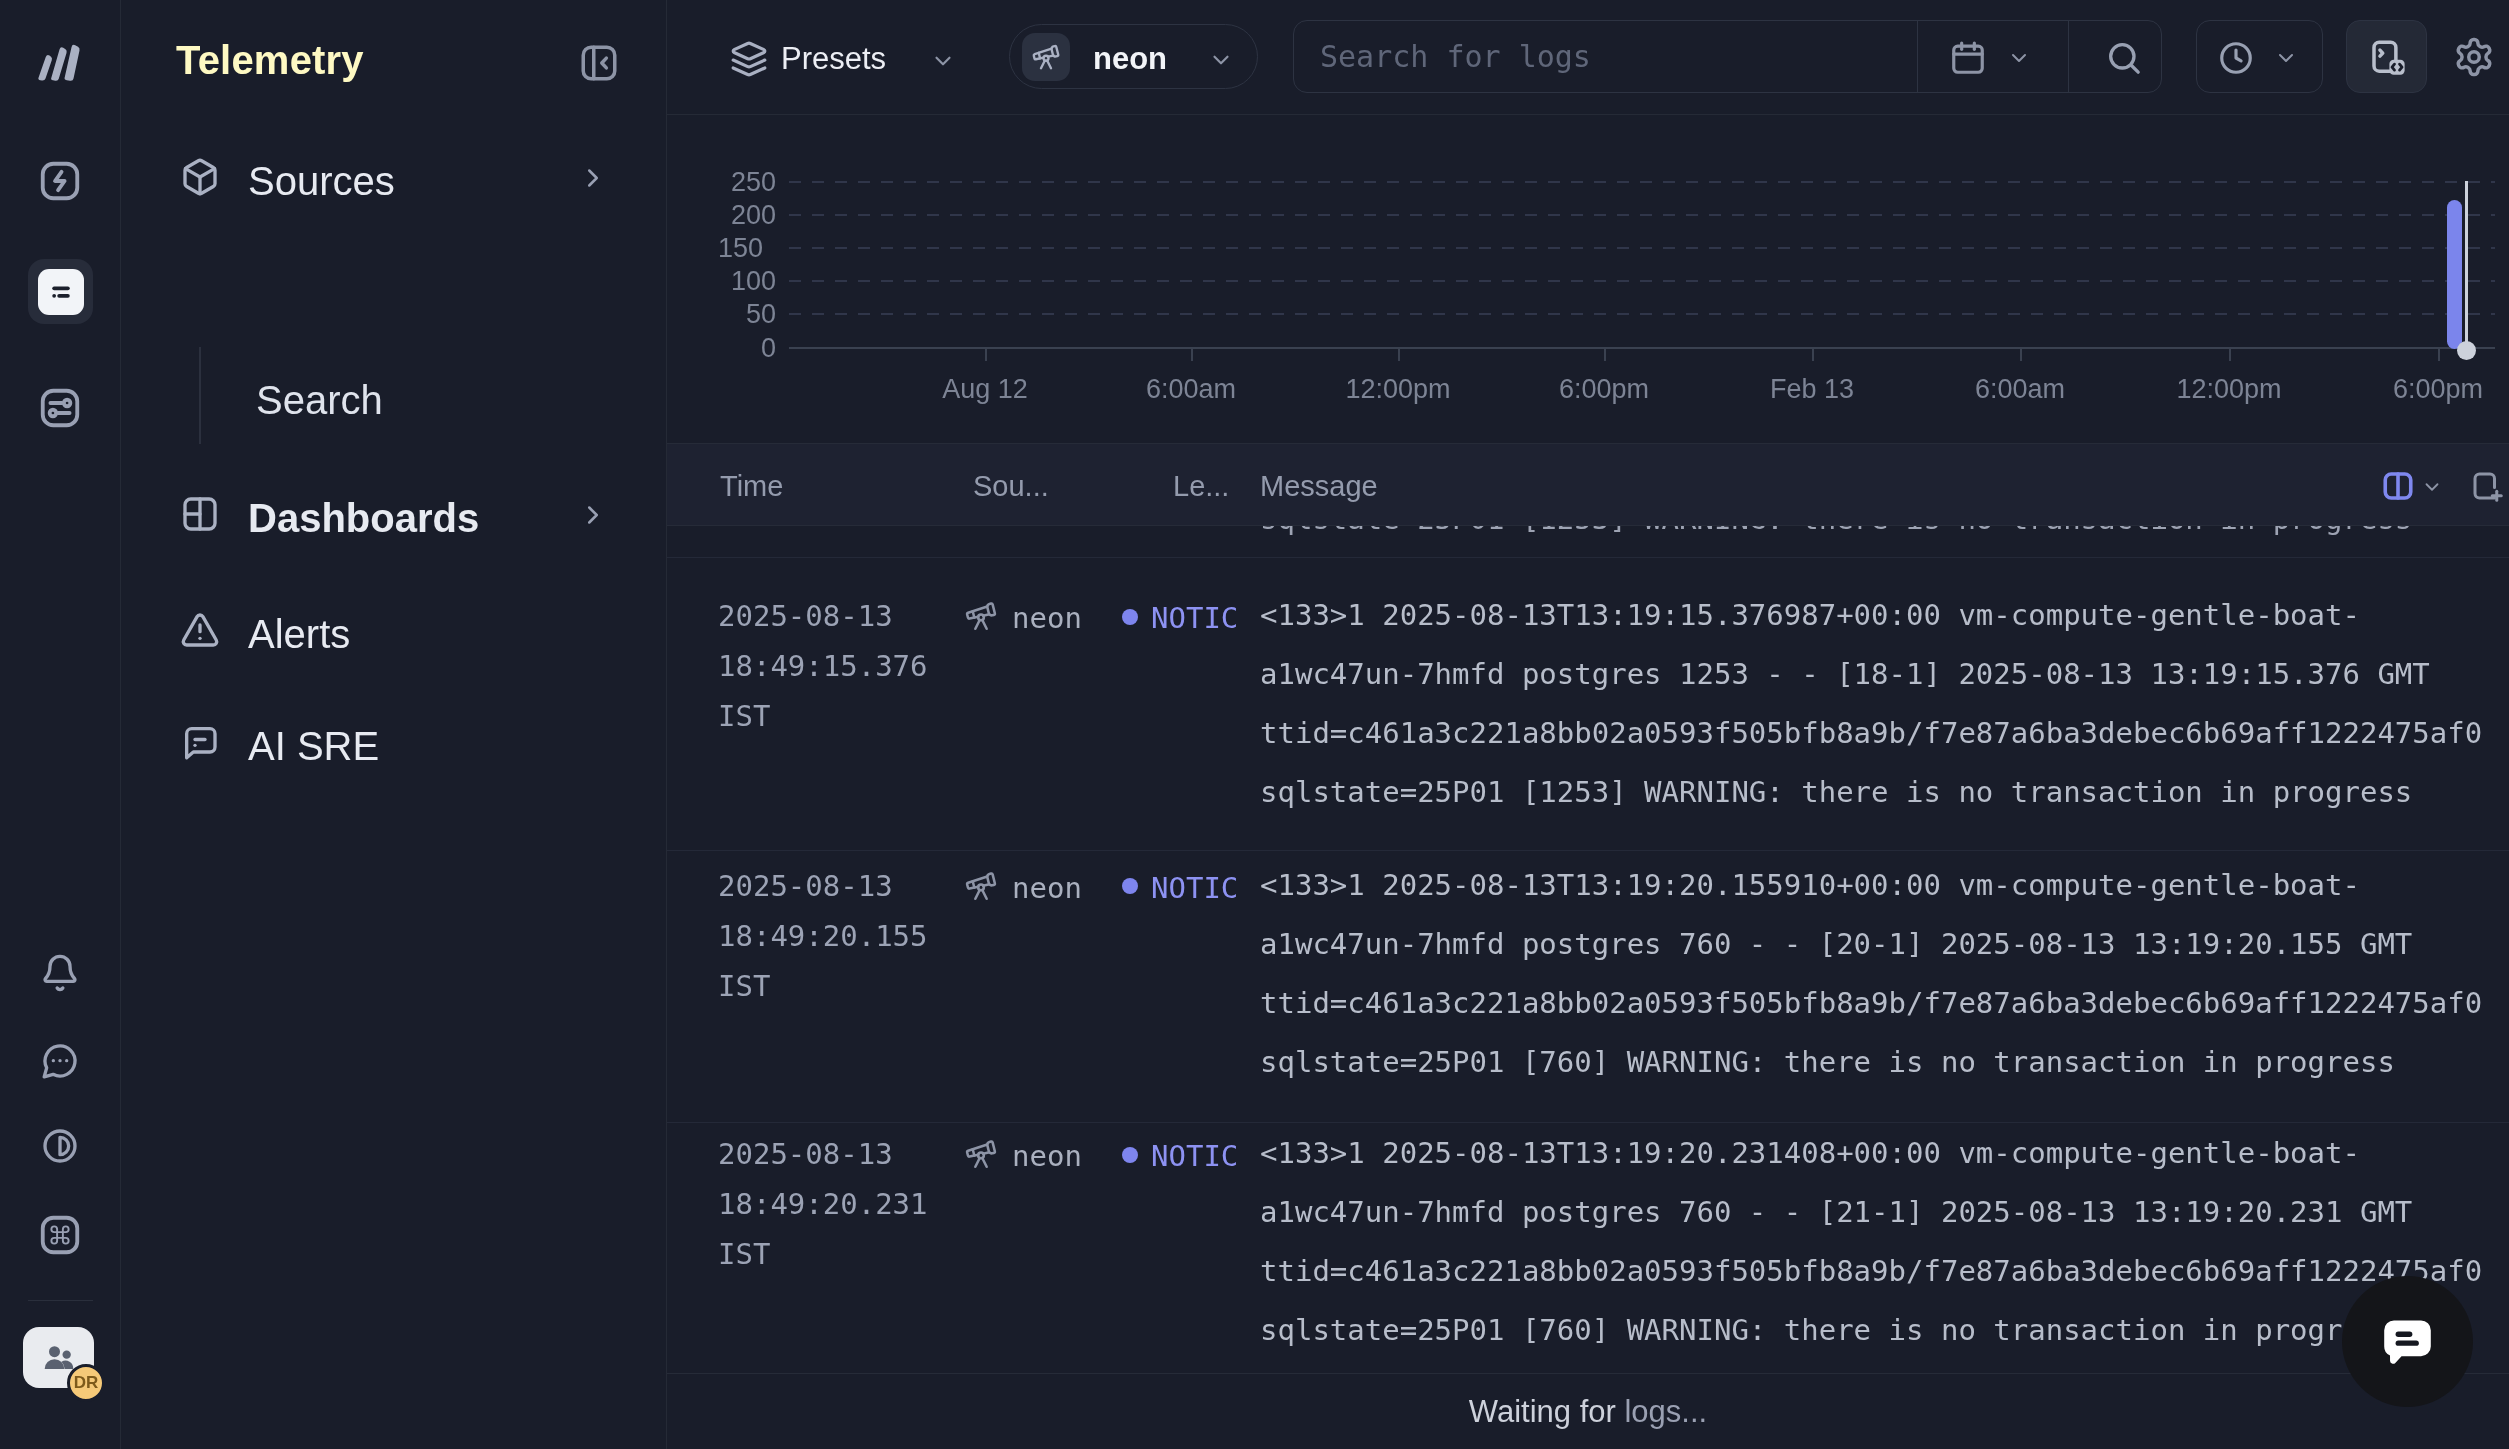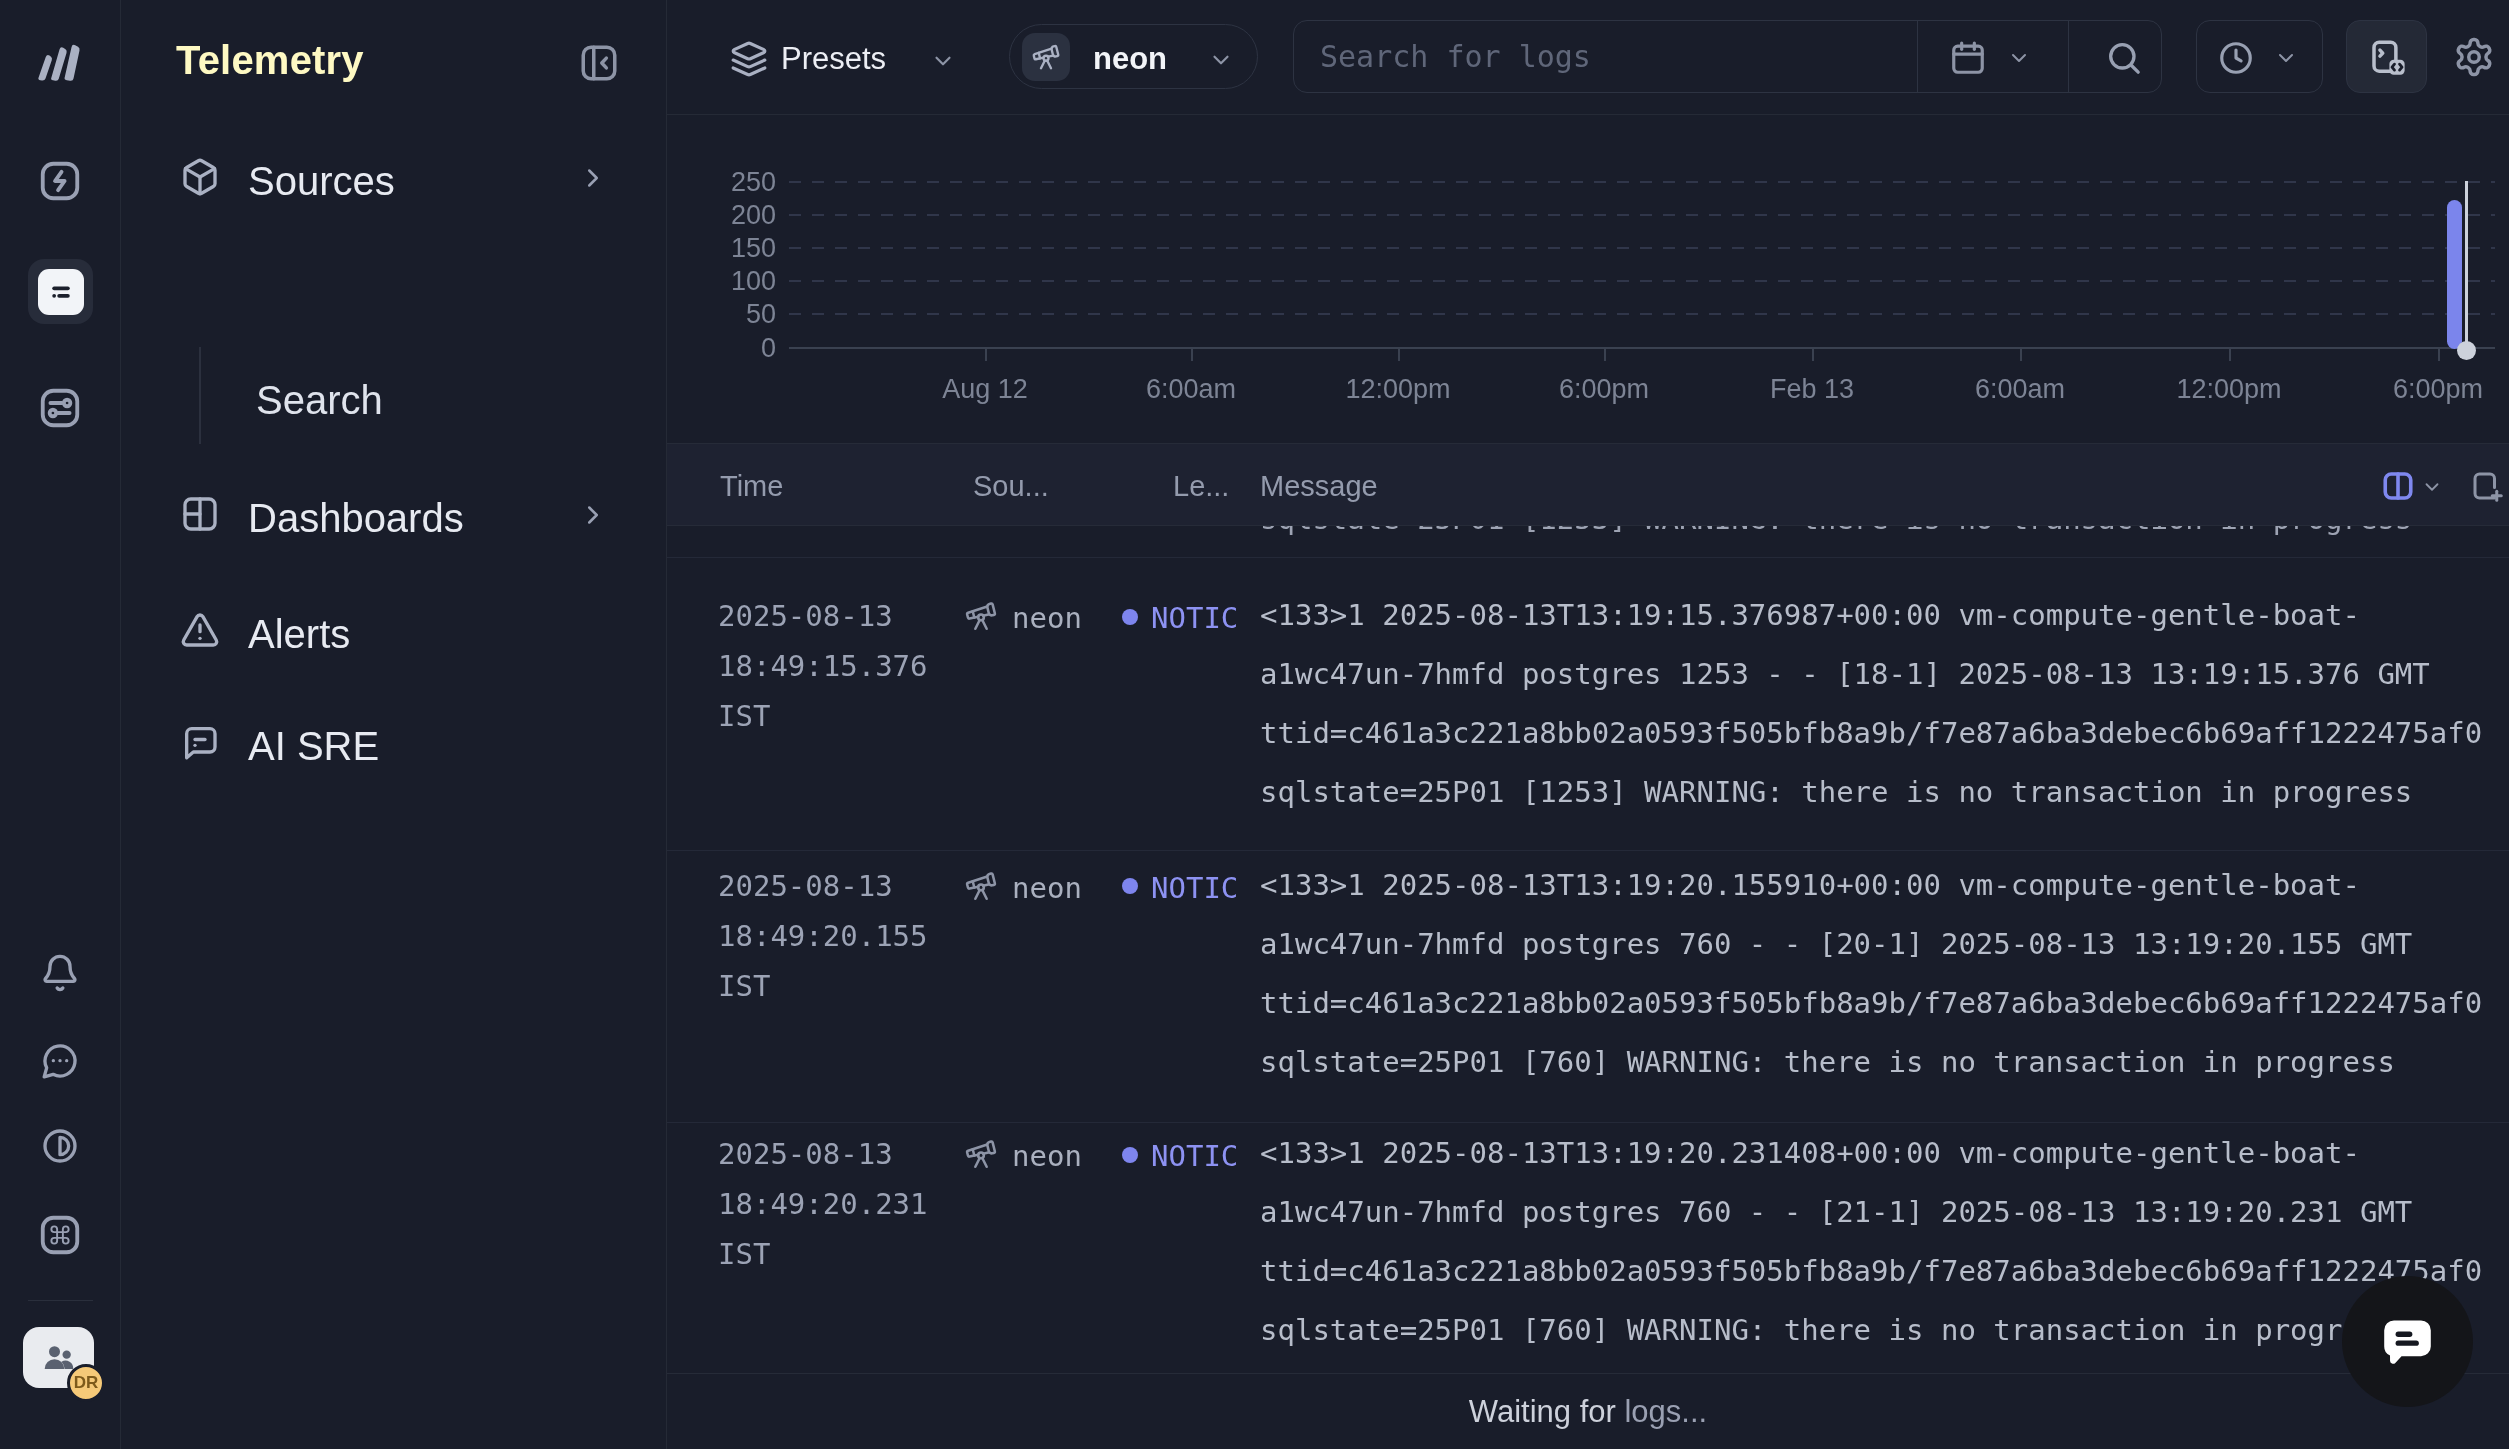--- a/index.html
+++ b/index.html
@@ -221,21 +221,21 @@
     </div>
 
     <div class="abs" style="left:0;top:486px;width:546px;height:57px;cursor:pointer;">
       <span class="abs nav-icon" style="left:59px;top:8px;">
         <svg class="ic" width="40" height="40" viewBox="0 0 24 24">
             <rect x="3" y="3" width="18" height="18" rx="3.5"></rect>
             <path d="M12 3v18"></path>
             <path d="M3 12h9"></path>
           </svg>
       </span>
-      <span class="abs nav-label" style="left:127px;top:10px;">Dashboards</span>
+      <span class="abs nav-label" style="left:127px;top:10px;font-weight:bold;">Dashboards</span>
       <span class="abs nav-chevron" style="left:457px;top:14px;">
         <svg class="ic" width="30" height="30" viewBox="0 0 24 24">
             <path d="m9 6 6 6-6 6"></path>
           </svg>
       </span>
     </div>
 
     <div class="abs" style="left:0;top:602px;width:546px;height:57px;cursor:pointer;">
       <span class="abs nav-icon" style="left:59px;top:8px;">
         <svg class="ic" width="40" height="40" viewBox="0 0 24 24">
@@ -359,21 +359,21 @@
               <path d="M12.22 2h-.44a2 2 0 0 0-2 2v.18a2 2 0 0 1-1 1.73l-.43.25a2 2 0 0 1-2 0l-.15-.08a2 2 0 0 0-2.73.73l-.22.38a2 2 0 0 0 .73 2.73l.15.1a2 2 0 0 1 1 1.72v.51a2 2 0 0 1-1 1.74l-.15.09a2 2 0 0 0-.73 2.73l.22.38a2 2 0 0 0 2.73.73l.15-.08a2 2 0 0 1 2 0l.43.25a2 2 0 0 1 1 1.73V20a2 2 0 0 0 2 2h.44a2 2 0 0 0 2-2v-.18a2 2 0 0 1 1-1.73l.43-.25a2 2 0 0 1 2 0l.15.08a2 2 0 0 0 2.73-.73l.22-.39a2 2 0 0 0-.73-2.73l-.15-.08a2 2 0 0 1-1-1.74v-.5a2 2 0 0 1 1-1.74l.15-.09a2 2 0 0 0 .73-2.73l-.22-.38a2 2 0 0 0-2.73-.73l-.15.08a2 2 0 0 1-2 0l-.43-.25a2 2 0 0 1-1-1.73V4a2 2 0 0 0-2-2z"></path>
               <circle cx="12" cy="12" r="3"></circle>
             </svg>
         </span>
       </span>
     </div>
 
     <div>
       <span class="ylab" style="left:38px;top:182px;">250</span>
       <span class="ylab" style="left:38px;top:215px;">200</span>
-      <span class="ylab" style="left:38px;top:248px;">150</span>
+      <span class="ylab" style="left:38px;top:248px;text-align:center;">150</span>
       <span class="ylab" style="left:38px;top:281px;">100</span>
       <span class="ylab" style="left:38px;top:314px;">50</span>
       <span class="ylab" style="left:38px;top:348px;">0</span>
 
       <div class="grid" style="top:181px;"></div>
       <div class="grid" style="top:214px;"></div>
       <div class="grid" style="top:247px;"></div>
       <div class="grid" style="top:280px;"></div>
       <div class="grid" style="top:313px;"></div>
       <div class="xaxis"></div>

